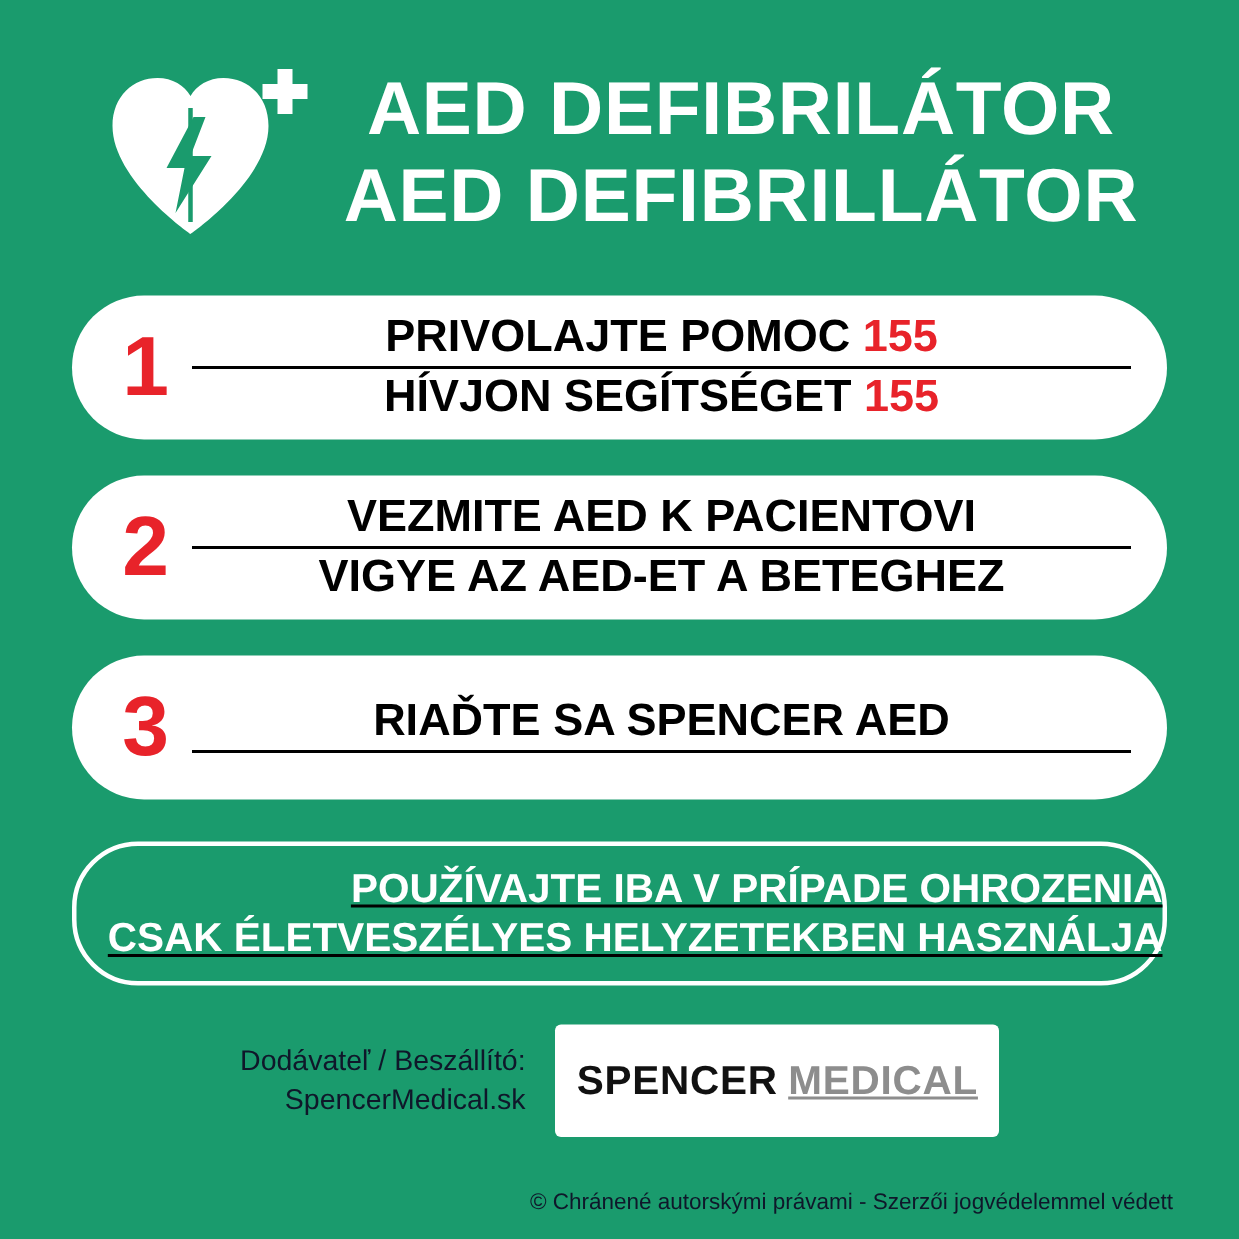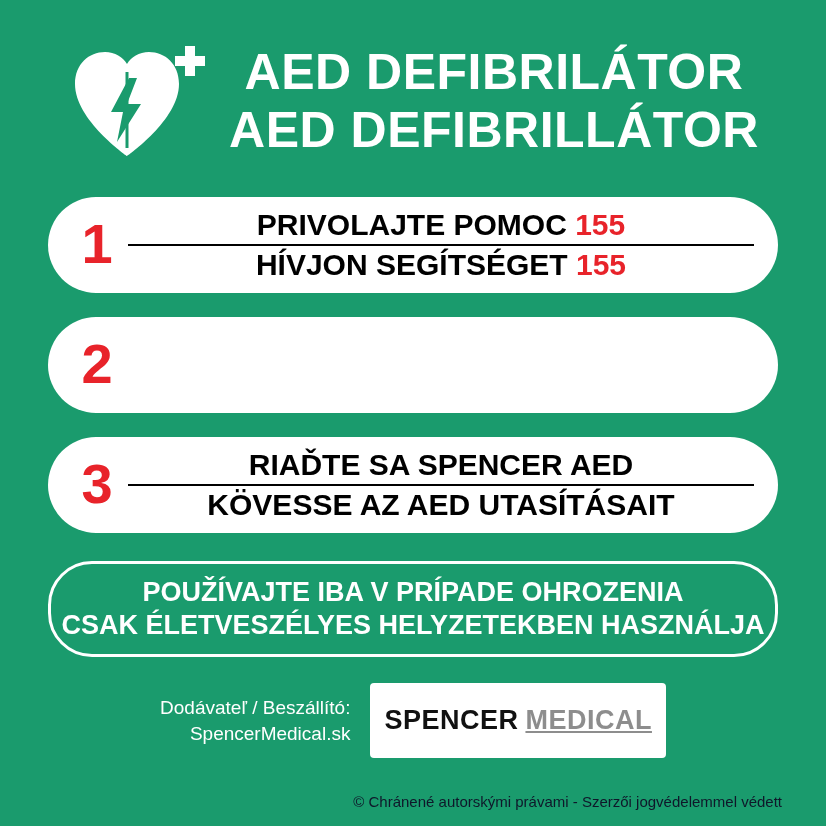--- a/index.html
+++ b/index.html
@@ -100,43 +100,44 @@
   .num-red { color: #e8232a; }
 
   
   .warning {
     margin: 28px 48px 0 48px;
     border: 3px solid #ffffff;
     border-radius: 44px;
     height: 96px;
     display: flex;
     flex-direction: column;
-    align-items: center;
-    justify-content: center;
+    align-items: flex-end;
+    justify-content: center;
+    text-decoration: underline;
   }
   .warn-line {
     color: #ffffff;
     font-weight: bold;
     font-size: 27px;
     line-height: 1.22;
     white-space: nowrap;
     text-align: center;
   }
 
   
   .footer {
     margin-top: 26px;
     display: flex;
     align-items: center;
     justify-content: center;
     gap: 20px;
     padding: 0 48px;
   }
   .supplier {
-    color: #ffffff;
+    color: #0f172a;
     font-size: 19px;
     line-height: 1.35;
     text-align: right;
   }
   .brand {
     background: #ffffff;
     border-radius: 4px;
     padding: 22px 14px;
     display: flex;
     align-items: baseline;
@@ -190,28 +191,32 @@
       <div class="step-num">1</div>
       <div class="step-text">
         <div class="step-sk"><span>PRIVOLAJTE POMOC </span><span class="num-red">155</span></div>
         <div class="step-rule"></div>
         <div class="step-hu"><span>HÍVJON SEGÍTSÉGET </span><span class="num-red">155</span></div>
       </div>
     </div>
 
     <div class="step">
       <div class="step-num">2</div>
+      <div class="step-text">
+        <div class="step-sk">VEZMITE AED K PACIENTOVI</div>
+        <div class="step-rule"></div>
+        <div class="step-hu">VIGYE AZ AED-ET A BETEGHEZ</div>
+      </div>
     </div>
 
     <div class="step">
       <div class="step-num">3</div>
       <div class="step-text">
         <div class="step-sk">RIAĎTE SA SPENCER AED</div>
         <div class="step-rule"></div>
-        <div class="step-hu">KÖVESSE AZ AED UTASÍTÁSAIT</div>
       </div>
     </div>
 
   </div>
 
   <div class="warning">
     <div class="warn-line">POUŽÍVAJTE IBA V PRÍPADE OHROZENIA</div>
     <div class="warn-line">CSAK ÉLETVESZÉLYES HELYZETEKBEN HASZNÁLJA</div>
   </div>
 

